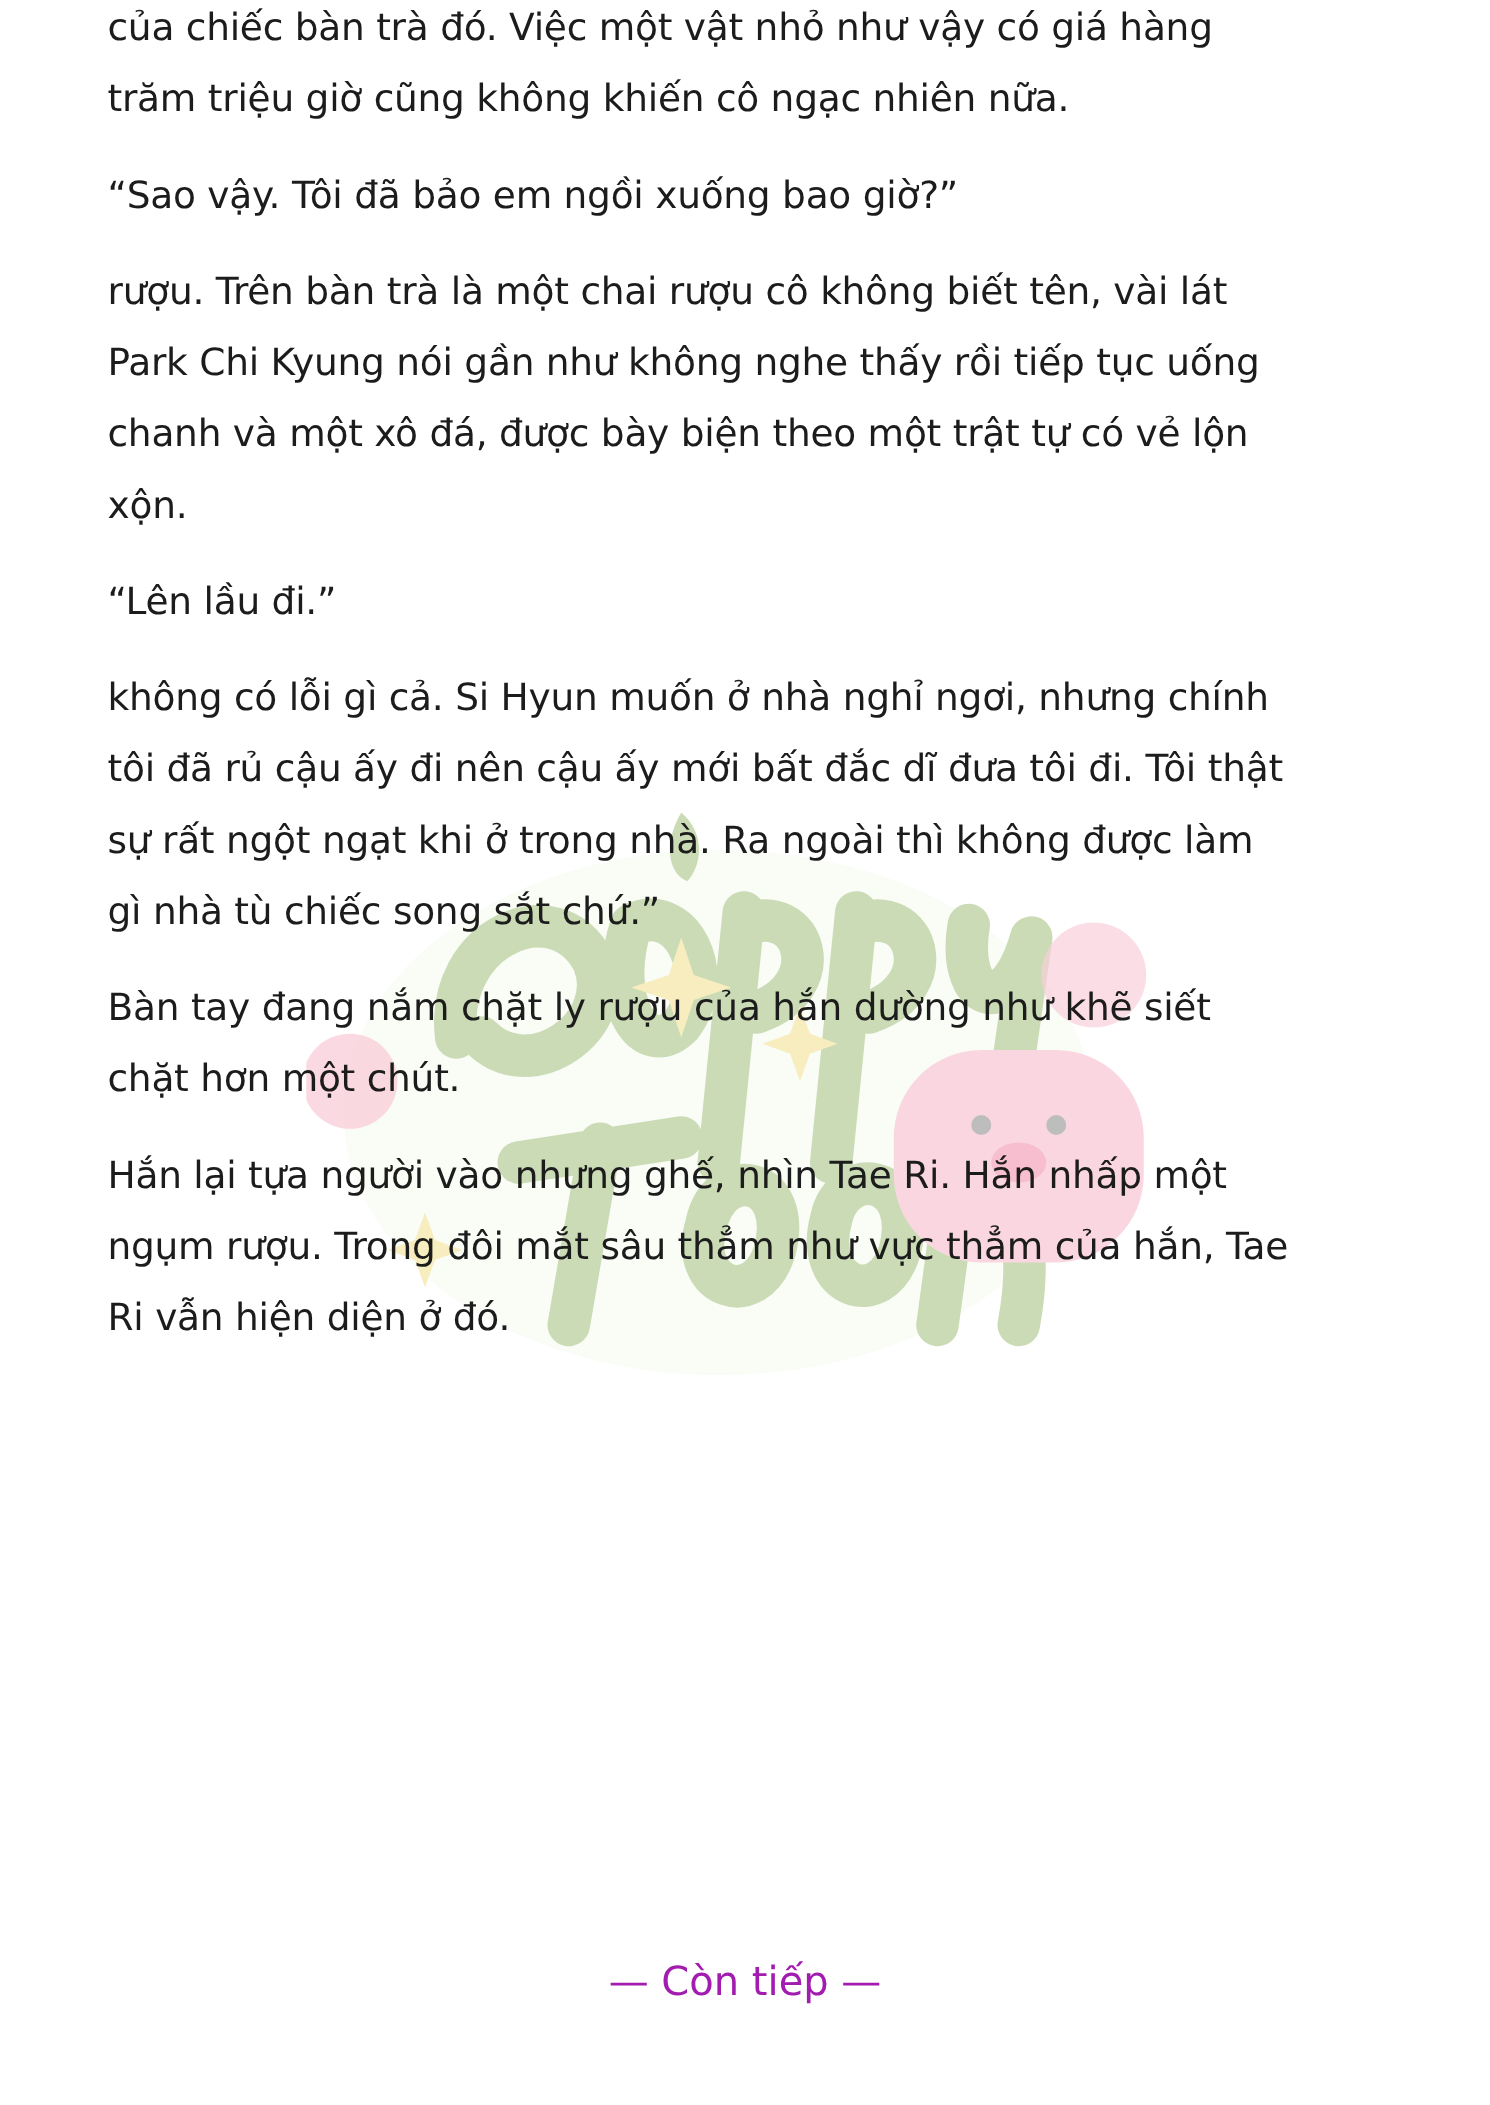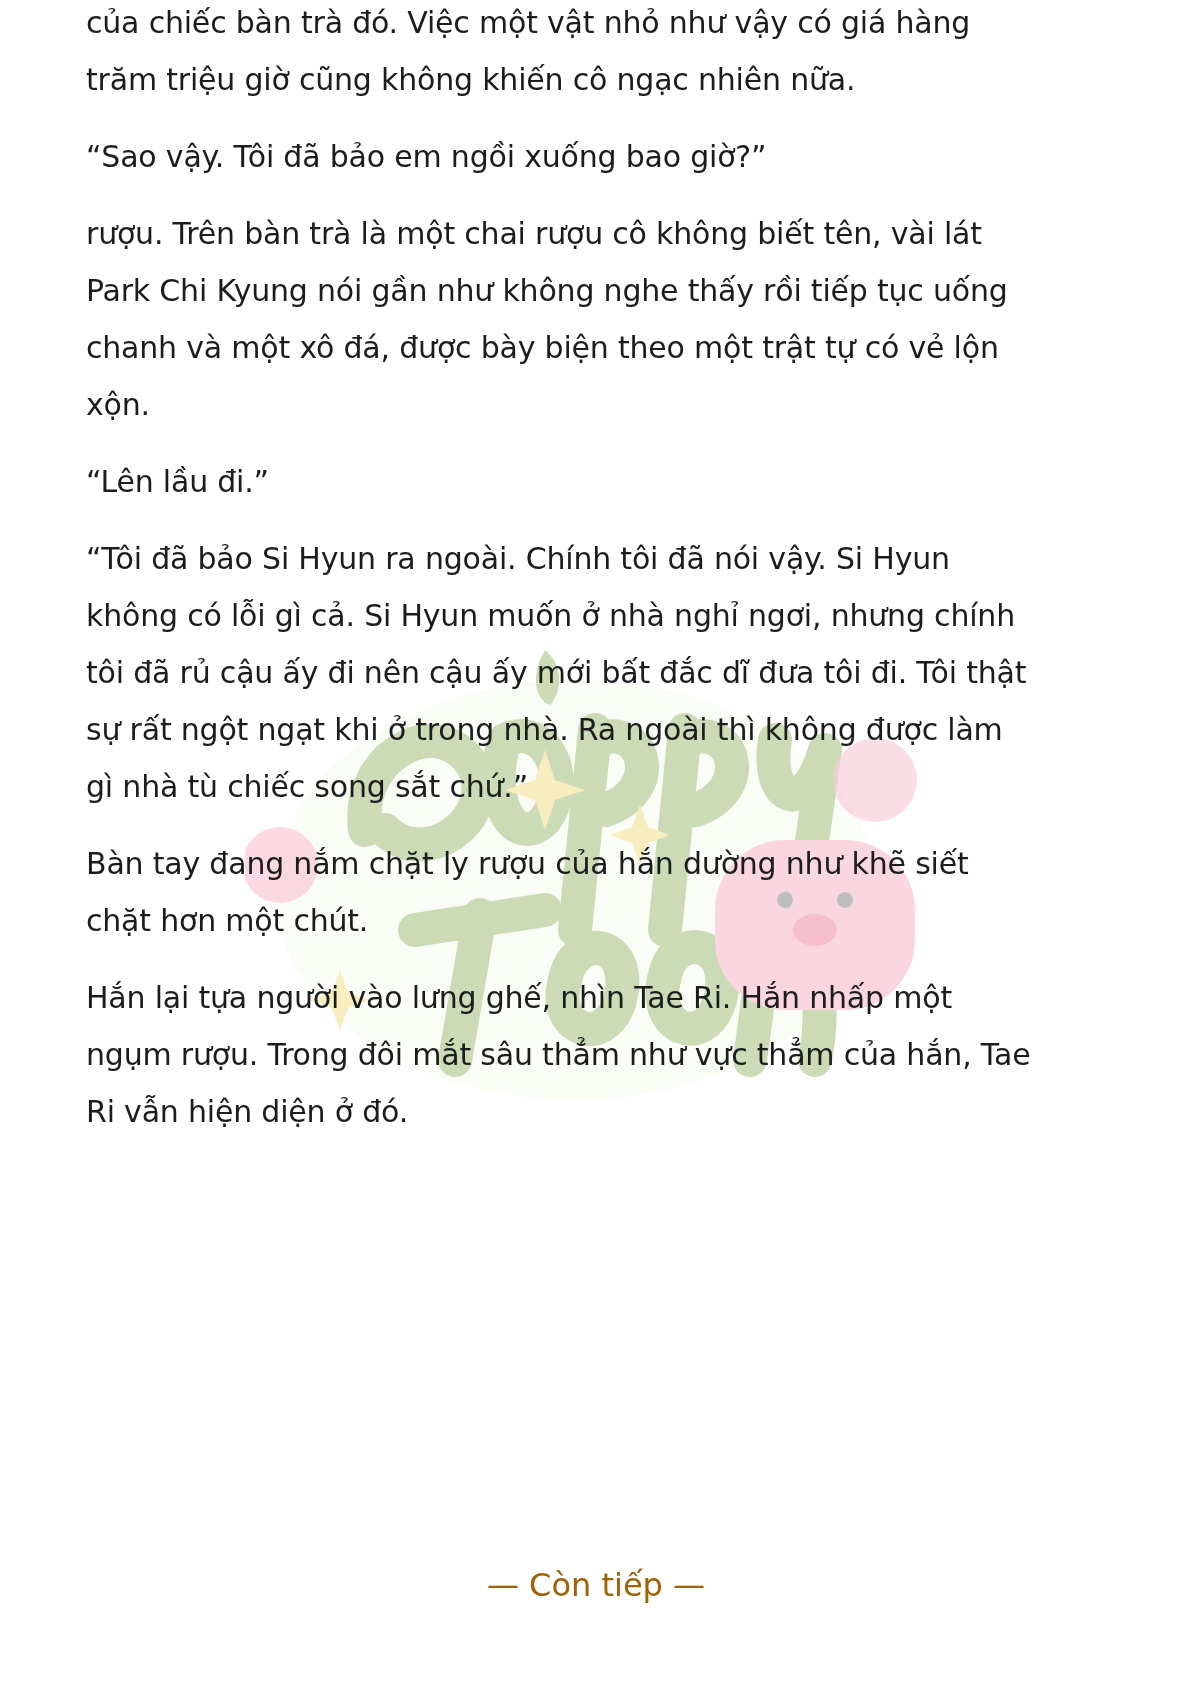--- a/index.html
+++ b/index.html
@@ -37,21 +37,21 @@
     }
     .footer {
       position: absolute;
       left: 0;
       width: 1192px;
       top: 1563px;
       text-align: center;
       font-size: 32px;
       line-height: 44px;
       z-index: 2;
-      color: #a16207;
+      color: #a21caf;
     }
 
     
     .watermark {
       position: absolute;
       left: 245px;
       top: 630px;
       width: 700px;
       height: 470px;
       z-index: 1;
@@ -112,30 +112,29 @@
   <p class="para">
     <span class="line">rượu. Trên bàn trà là một chai rượu cô không biết tên, vài lát</span>
     <span class="line">Park Chi Kyung nói gần như không nghe thấy rồi tiếp tục uống</span>
     <span class="line">chanh và một xô đá, được bày biện theo một trật tự có vẻ lộn</span>
     <span class="line">xộn.</span>
   </p>
   <p class="para">
     <span class="line">“Lên lầu đi.”</span>
   </p>
   <p class="para">
-    <span class="line">“Tôi đã bảo Si Hyun ra ngoài. Chính tôi đã nói vậy. Si Hyun</span>
     <span class="line">không có lỗi gì cả. Si Hyun muốn ở nhà nghỉ ngơi, nhưng chính</span>
     <span class="line">tôi đã rủ cậu ấy đi nên cậu ấy mới bất đắc dĩ đưa tôi đi. Tôi thật</span>
     <span class="line">sự rất ngột ngạt khi ở trong nhà. Ra ngoài thì không được làm</span>
     <span class="line">gì nhà tù chiếc song sắt chứ.”</span>
   </p>
   <p class="para">
     <span class="line">Bàn tay đang nắm chặt ly rượu của hắn dường như khẽ siết</span>
     <span class="line">chặt hơn một chút.</span>
   </p>
   <p class="para">
-    <span class="line">Hắn lại tựa người vào lưng ghế, nhìn Tae Ri. Hắn nhấp một</span>
+    <span class="line">Hắn lại tựa người vào nhưng ghế, nhìn Tae Ri. Hắn nhấp một</span>
     <span class="line">ngụm rượu. Trong đôi mắt sâu thẳm như vực thẳm của hắn, Tae</span>
     <span class="line">Ri vẫn hiện diện ở đó.</span>
   </p>
 </main>
 
 <div class="footer">— Còn tiếp —</div>
 
 </body></html>

